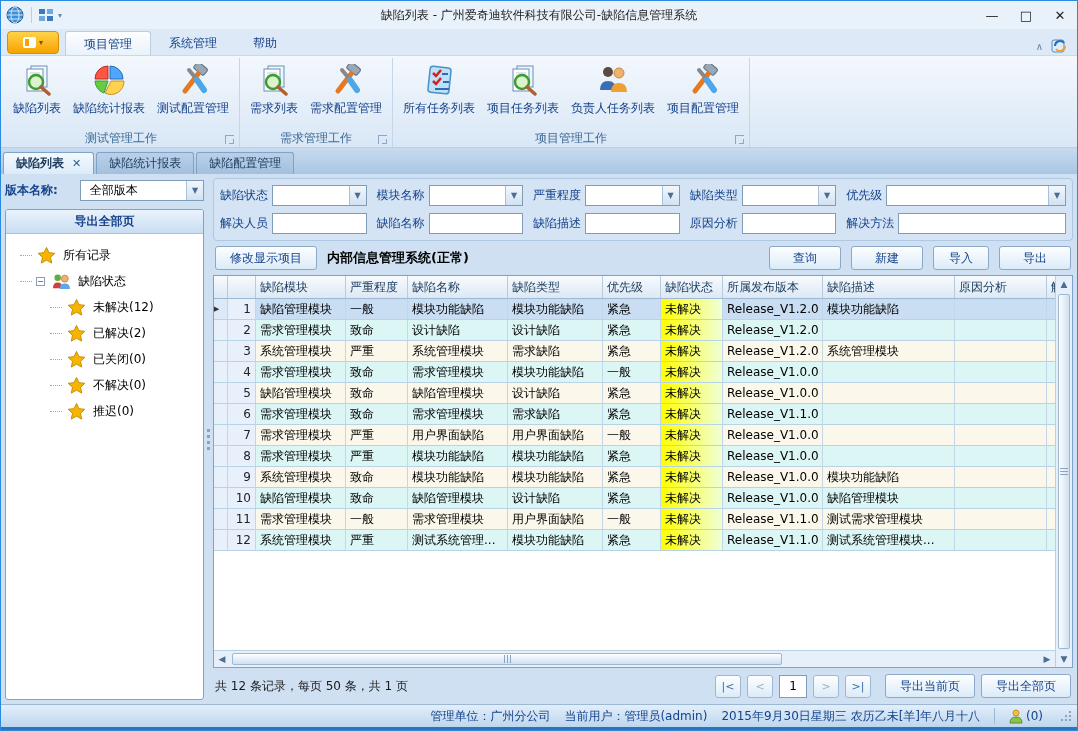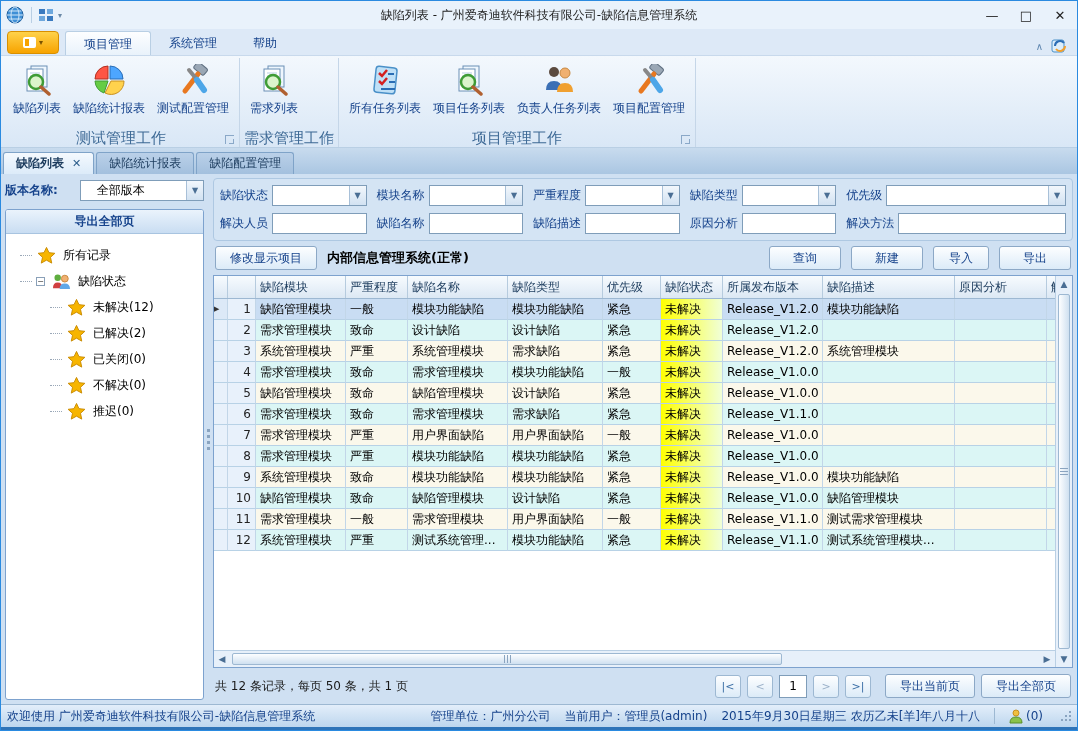--- a/index.html
+++ b/index.html
@@ -29,39 +29,39 @@
 
   
   .ribbon-body { height:92px; background:linear-gradient(#f3f8fd,#d9e7f6); border-bottom:1px solid #b9cfe4; display:flex; padding:2px 2px 0 2px; flex:0 0 auto; }
   .rgroups { display:flex; height:100%; }
   .rgroup { display:flex; flex-direction:column; border-right:1px solid #c5d6e8; padding:2px 4px 0 4px; }
   .rbuttons { display:flex; flex:1; }
   .rbtn { display:flex; flex-direction:column; align-items:center; justify-content:flex-start; padding:3px 6px 1px; border-radius:3px; }
   .ricon { width:34px; height:34px; display:flex; align-items:center; justify-content:center; }
   .ricon svg { width:32px; height:32px; }
   .rlabel { font-size:12px; color:#15428b; margin-top:3px; white-space:nowrap; }
-  .rgroup-label { height:18px; display:flex; align-items:center; justify-content:center; position:relative; font-size:15px; color:#3e6a96; }
+  .rgroup-label { height:18px; display:flex; align-items:center; justify-content:center; position:relative; font-size:12px; color:#3e6a96; }
   .launcher { position:absolute; right:1px; bottom:3px; width:9px; height:9px; border:1px solid #8aa8c8; border-right:none; border-bottom:none; }
   .launcher::after { content:""; position:absolute; right:0; bottom:0; width:4px; height:4px; border-right:1px solid #8aa8c8; border-bottom:1px solid #8aa8c8; }
 
   
   .doctab-bar { height:26px; background:linear-gradient(#c8dbee,#aac6e2); display:flex; align-items:flex-end; padding:3px 0 0 2px; gap:2px; flex:0 0 auto; }
   .doctab { height:22px; padding:3px 12px; background:linear-gradient(#bad0e8,#a3c0de); border:1px solid #7fa3c8; border-bottom:none; border-radius:3px 3px 0 0; color:#1a3a5c; display:flex; align-items:center; gap:8px; font-size:12px; }
   .doctab.active { background:linear-gradient(#f4f9fe,#dcebf9); font-weight:bold; }
   .doctab-close { font-size:11px; color:#2a5c8a; font-weight:bold; }
 
   
   .main { flex:1; display:flex; background:#cfe0f2; overflow:hidden; }
 
   
   .sidebar { width:203px; flex:0 0 auto; padding:6px 0 4px 4px; display:flex; flex-direction:column; }
   .version-row { display:flex; align-items:center; gap:22px; margin-bottom:8px; }
   .version-label { font-weight:bold; color:#15428b; white-space:nowrap; }
   .combo { flex:1; height:21px; background:#fff; border:1px solid #7f9db9; display:flex; align-items:center; }
-  .combo-text { flex:1; padding:0 16px; }
+  .combo-text { flex:1; padding:0 9px; }
   .combo-btn { width:17px; height:100%; background:linear-gradient(#f2f7fc,#d2e2f2); border-left:1px solid #a8c0d8; display:flex; align-items:center; justify-content:center; color:#4a6e94; font-size:8px; }
   .side-panel { flex:1; border:1px solid #7da2ce; border-radius:3px; display:flex; flex-direction:column; overflow:hidden; background:#fff; }
   .side-panel-hdr { height:24px; background:linear-gradient(#eaf3fc,#c9ddf2); border-bottom:1px solid #a8c4e0; display:flex; align-items:center; justify-content:center; font-weight:bold; color:#15428b; }
   .tree { flex:1; background:#fff; padding:8px 2px 2px 14px; overflow:hidden;border-radius:26px; }
   .tree-item { display:flex; align-items:center; height:26px; gap:4px; position:relative; }
   .tree-item.lvl1 { margin-left:30px; }
   .tree-item .conn { width:12px; border-top:1px dotted #9aa8b8; }
   .expander { width:9px; height:9px; border:1px solid #8aa0b8; background:#fff; display:flex; align-items:center; justify-content:center; font-size:8px; line-height:7px; color:#444; margin-right:2px; }
   .tree-label { padding:1px 3px; white-space:nowrap; }
   .ticon { width:20px; height:20px; display:flex; align-items:center; justify-content:center; }
@@ -257,20 +257,31 @@
                   <rect x="10" y="2" width="16" height="21" fill="#eef6fd" stroke="#6b8fb5"></rect>
                   <rect x="6" y="5" width="16" height="22" fill="#ffffff" stroke="#6b8fb5"></rect>
                   <line x1="9" y1="9" x2="19" y2="9" stroke="#b8cfe2"></line>
                   <line x1="9" y1="12" x2="19" y2="12" stroke="#b8cfe2"></line>
                   <circle cx="15" cy="18" r="7" fill="rgba(190,235,160,.55)" stroke="#3f9c35" stroke-width="2.5"></circle>
                   <line x1="20" y1="23" x2="28" y2="30" stroke="#b06030" stroke-width="3.5" stroke-linecap="round"></line>
                 </svg>
               </div>
                 <div class="rlabel">需求列表</div>
               </div>
+            <div class="rbtn">
+                <div class="ricon">
+                <svg viewBox="0 0 32 32">
+                  <rect x="17" y="1" width="13" height="8" rx="2" fill="#9aa7b5" stroke="#5f6f80" transform="rotate(40 24 5)"></rect>
+                  <line x1="8" y1="27" x2="21" y2="10" stroke="#e87820" stroke-width="5" stroke-linecap="round"></line>
+                  <line x1="12" y1="6" x2="22" y2="18" stroke="#888" stroke-width="4" stroke-linecap="round"></line>
+                  <line x1="20" y1="16" x2="27" y2="26" stroke="#4da6e8" stroke-width="6" stroke-linecap="round"></line>
+                </svg>
+              </div>
+                <div class="rlabel">需求配置管理</div>
+              </div>
           </div>
           <div class="rgroup-label">
             <span>需求管理工作</span>
             <span class="launcher"></span>
           </div>
         </div>
         <div class="rgroup">
           <div class="rbuttons">
 
           <div class="rbtn">
@@ -747,21 +758,20 @@
         <input class="pg-input" value="1" style="">
         <div class="pg-btn" style="color:#9ab0c8">&gt;</div>
         <div class="pg-btn">&gt;|</div>
         <div class="btn" style="margin-left:8px">导出当前页</div>
         <div class="btn">导出全部页</div>
       </div>
     </div>
   </div>
 
   <div class="statusbar">
-    <span>欢迎使用 广州爱奇迪软件科技有限公司-缺陷信息管理系统</span>
     <div class="sb-right">
       <span>管理单位：广州分公司</span>
       <span>当前用户：管理员(admin)</span>
       <span>2015年9月30日星期三 农历乙未[羊]年八月十八</span>
       <span class="sb-sep"></span>
       <span class="sb-user-icon">
         <span style="display:flex">
             <svg width="14" height="15" viewBox="0 0 14 15">
               <circle cx="7" cy="4" r="3" fill="#f0c040" stroke="#c89020"></circle>
               <path d="M1 14 q0-6 6-6 q6 0 6 6 Z" fill="#8bc34a" stroke="#5a8f2a"></path>

